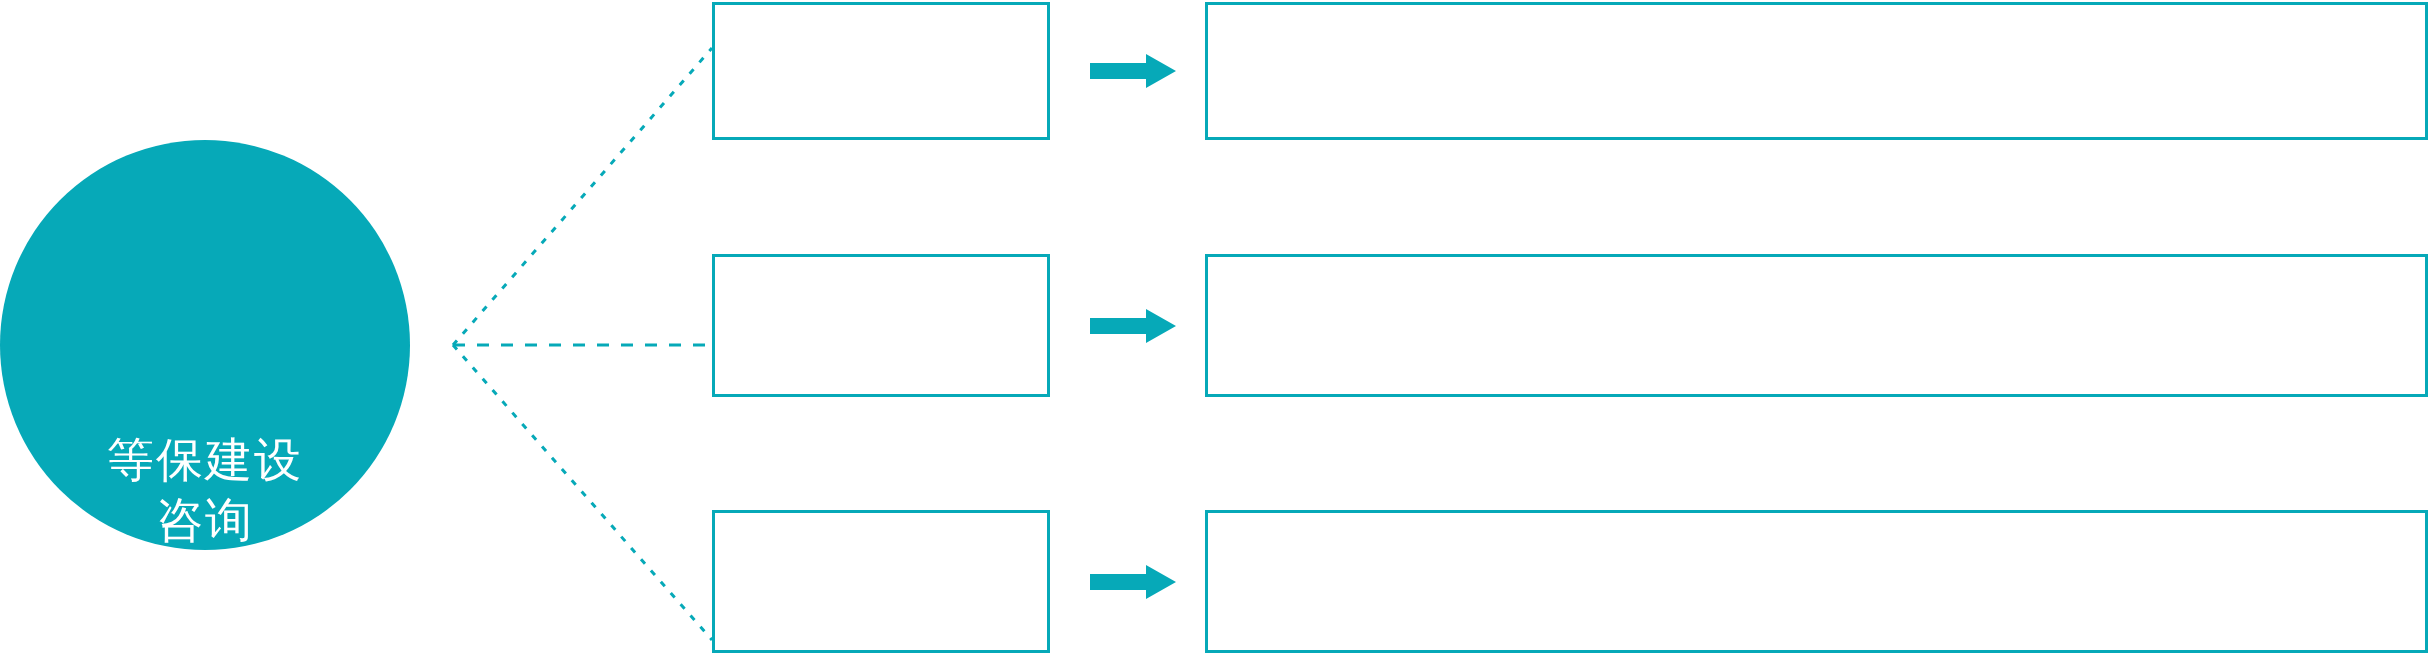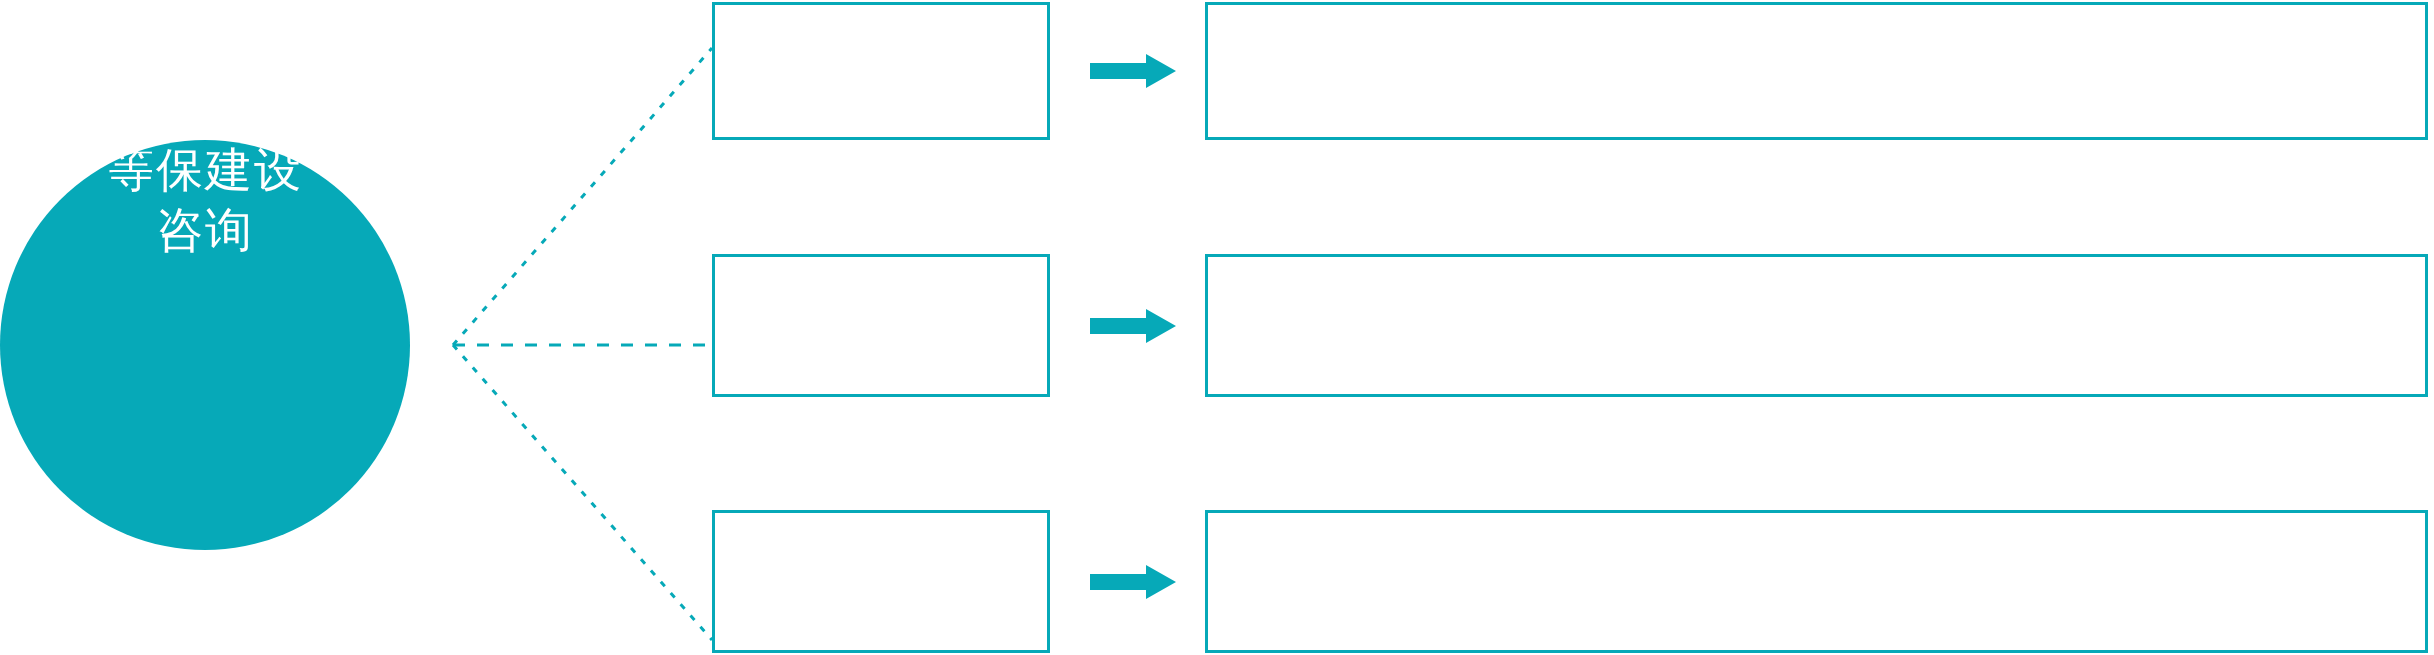--- a/index.html
+++ b/index.html
@@ -21,21 +21,21 @@
   
   .hub-circle {
     position: absolute;
     left: 0px;
     top: 140px;
     width: 410px;
     height: 410px;
     border-radius: 50%;
     background: #06A9B8;
     display: flex;
-    align-items: flex-start;
+    align-items: flex-end;
     justify-content: center;
   }
   .hub-label {
     color: #ffffff;
     font-size: 47px;
     line-height: 1.28;
     text-align: center;
     letter-spacing: 2px;
     font-weight: 400;
     white-space: pre-line;

